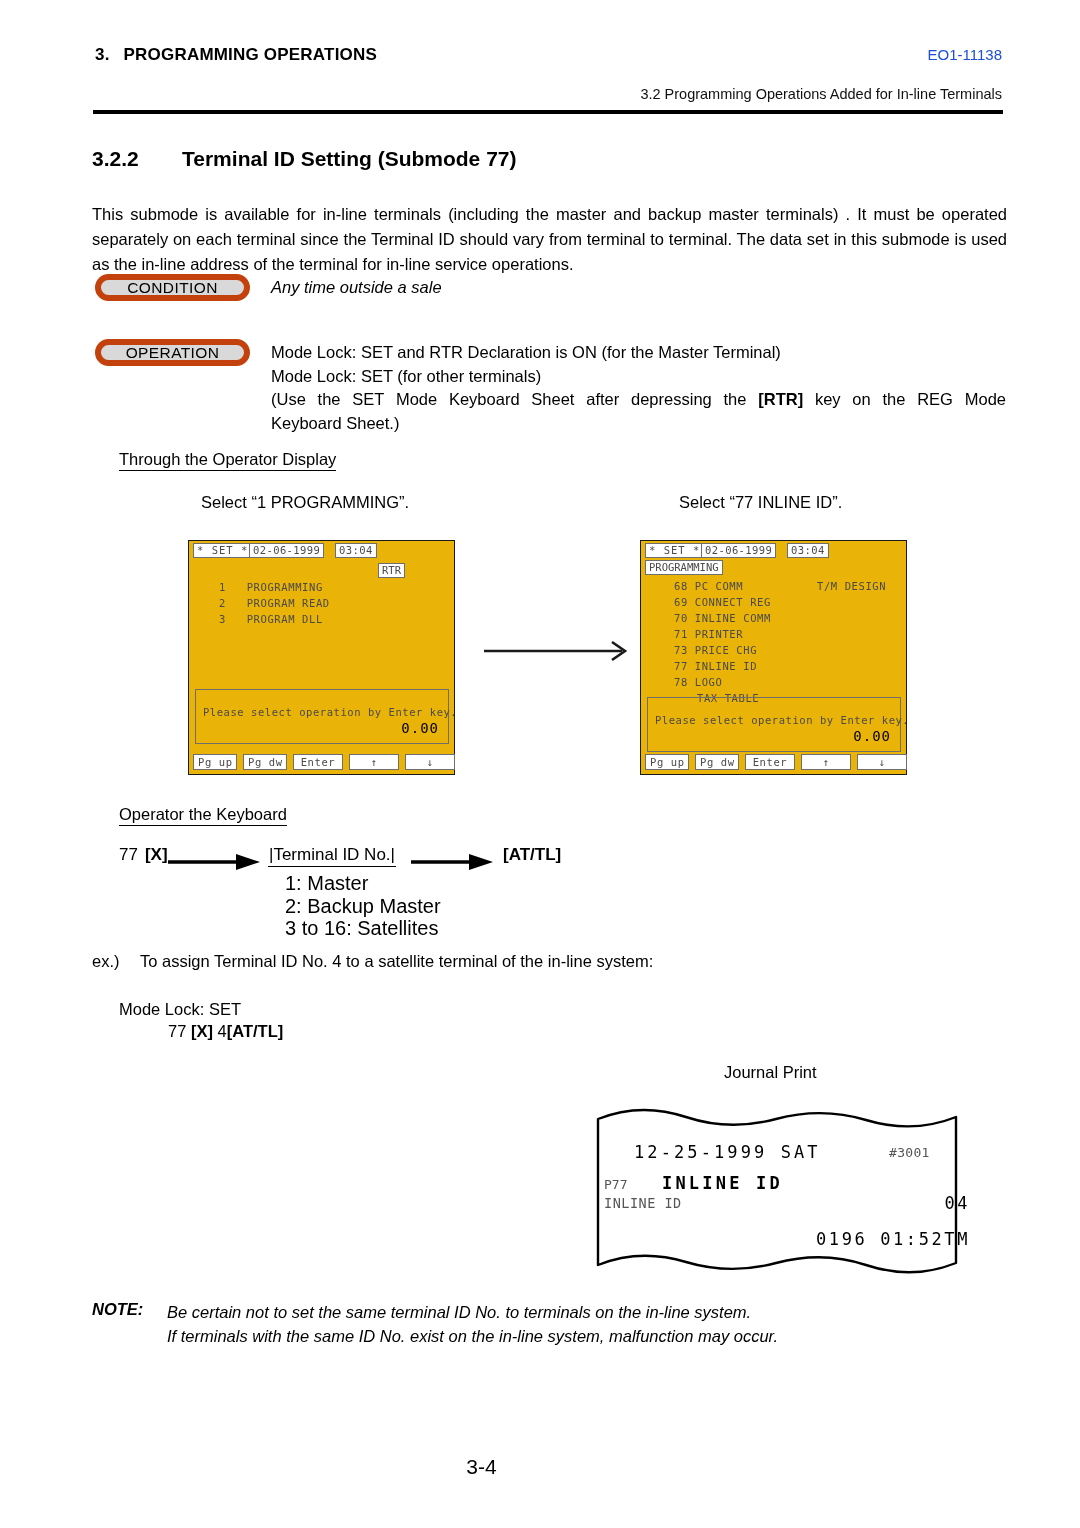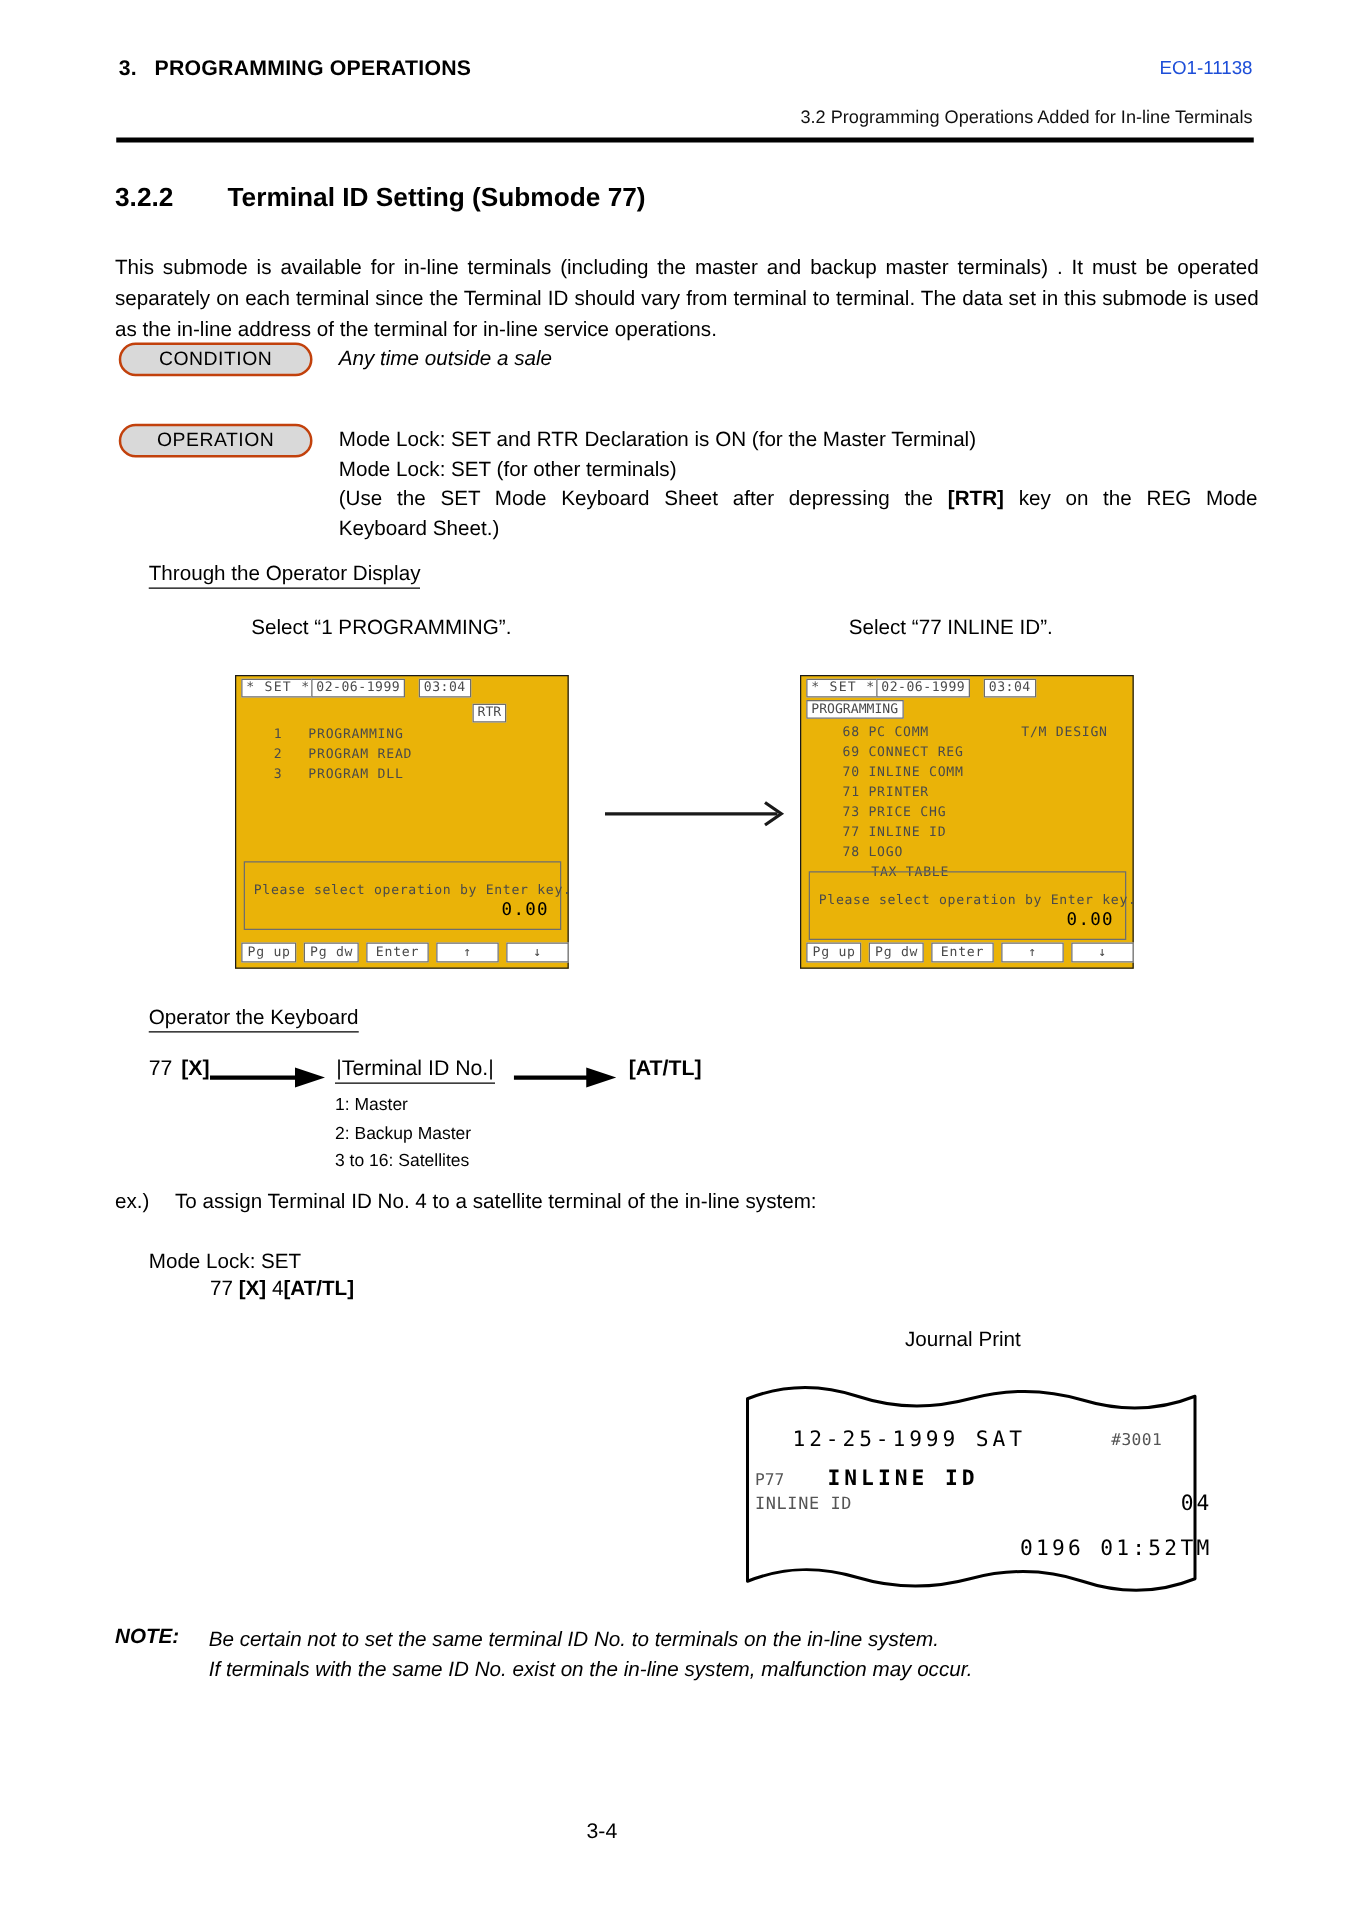--- a/index.html
+++ b/index.html
@@ -40,21 +40,21 @@
   .sec-title .sn{ display:inline-block; width:90px; }
   .intro{
     position:absolute; left:92px; top:190px; width:915px;
     font-size:16.5px; line-height:25px; text-align:justify;margin-top:12px;
   }
 
   
   .pill{
     position:absolute;
     width:155px; height:27px;
-    border:2px solid #c2410c;
+    border:6px solid #c2410c;
     border-radius:14px;
     background:#d9d9d9;
     font-size:15.5px;
     display:flex; align-items:center; justify-content:center;
     letter-spacing:.4px;
   }
   #pill-condition{ left:95px; top:274px; }
   #pill-operation{ left:95px; top:339px; }
 
   .pill-text{
@@ -161,21 +161,21 @@
   
   .kb-77{ position:absolute; left:119px; top:845px; font-size:17px; }
   .kb-77 b{ font-weight:bold; margin-left:7px; }
   .kb-term{
     position:absolute; left:268px; top:845px;
     font-size:17px;
     border-bottom:1.5px solid #000;
     padding:0 1px 1px 1px;
   }
   .kb-attl{ position:absolute; left:503px; top:845px; font-size:17px; font-weight:bold; }
-  .kb-list{ position:absolute; left:268px; top:872px; font-size:14px; line-height:22.5px; }
+  .kb-list{ position:absolute; left:285px; top:872px; font-size:20px; line-height:22.5px; }
   .arrow-k1{ position:absolute; left:168px; top:853px; }
   .arrow-k2{ position:absolute; left:411px; top:853px; }
 
   
   .ex-line{ position:absolute; left:92px; top:952px; font-size:16.5px; }
   .ex-body{ position:absolute; left:140px; top:952px; font-size:16.5px; }
   .ex-mode{ position:absolute; left:119px; top:1000px; font-size:16.5px; }
   .ex-keys{ position:absolute; left:168px; top:1022px; font-size:16.5px; }
   .ex-keys b{ font-weight:bold; }
 
@@ -205,21 +205,21 @@
     font-size:16.5px; font-weight:bold; font-style:italic;
   }
   .note-body{
     position:absolute; left:167px; top:1300px;
     font-size:16.5px; font-style:italic; line-height:24px;
   }
 
   
   .pageno{
     position:absolute; left:0; top:1455px; width:963px;
-    text-align:center; font-size:17px;
+    text-align:center; font-size:21px;
   }
 </style>
 </head>
 <body>
 
 <div class="hdr-chapter">
   <span class="num">3.</span><span>PROGRAMMING OPERATIONS</span>
 </div>
 <div class="hdr-code">EO1-11138</div>
 <div class="hdr-sub">3.2  Programming Operations Added for In-line Terminals</div>

